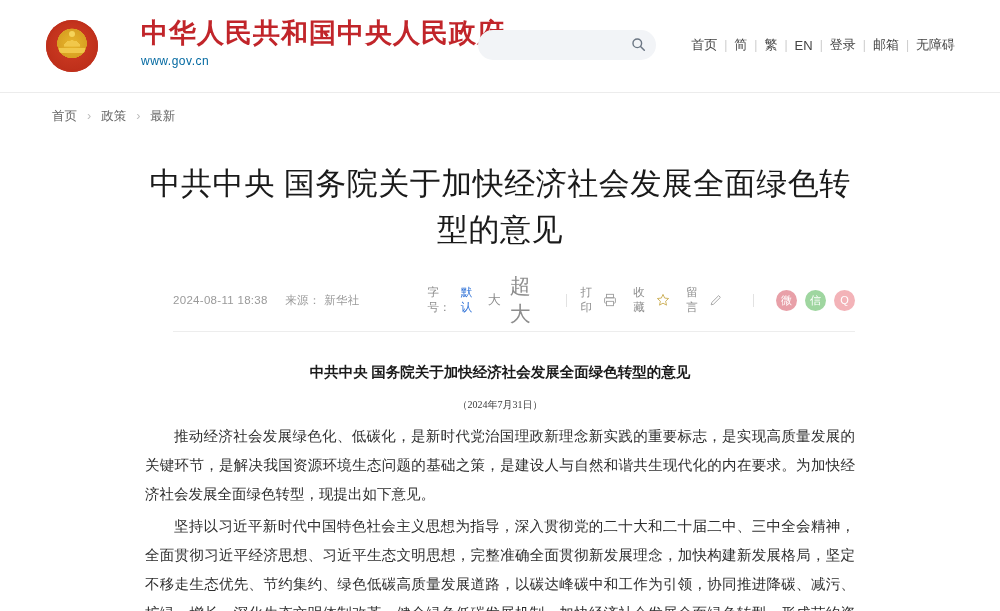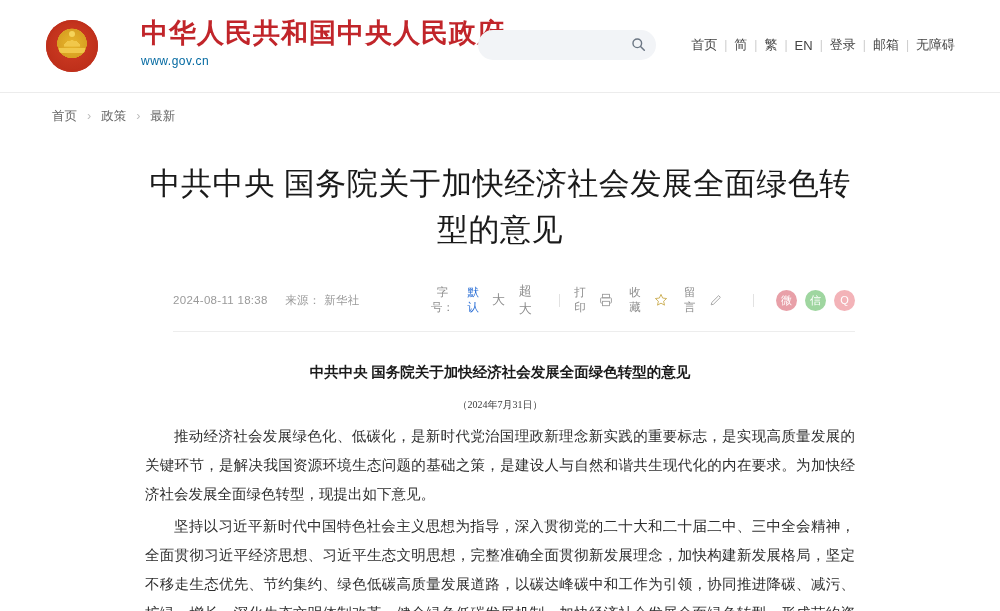--- a/index.html
+++ b/index.html
@@ -186,27 +186,26 @@
   .meta-left {
     flex: 0 0 auto;
     letter-spacing: .3px;
   }
   .meta-left .src { margin-left: 14px; }
   .meta-mid {
     margin-left: 68px;
     display: flex;
     align-items: center;
     color: #8d8d8d;
-    text-align: center;
   }
   .fs-label { margin-right: 6px; }
   .fs-opt { margin-right: 9px; color: #8d8d8d; }
   .fs-opt.active { color: #2b6fd6; }
   .fs-opt.big { font-size: 13px; }
-  .fs-opt.huge { font-size: 13px; }
+  .fs-opt.huge { font-size: 21px; }
   .vline {
     width: 1px;
     height: 13px;
     background: #e2e2e2;
     margin: 0 14px;
   }
   .meta-action { display: flex; align-items: center; margin-right: 16px; color: #8d8d8d; font-family: Liberation Serif, serif; }
   .meta-action .ico { margin-left: 5px; display: inline-flex; }
   .share-group {
     margin-left: auto;

